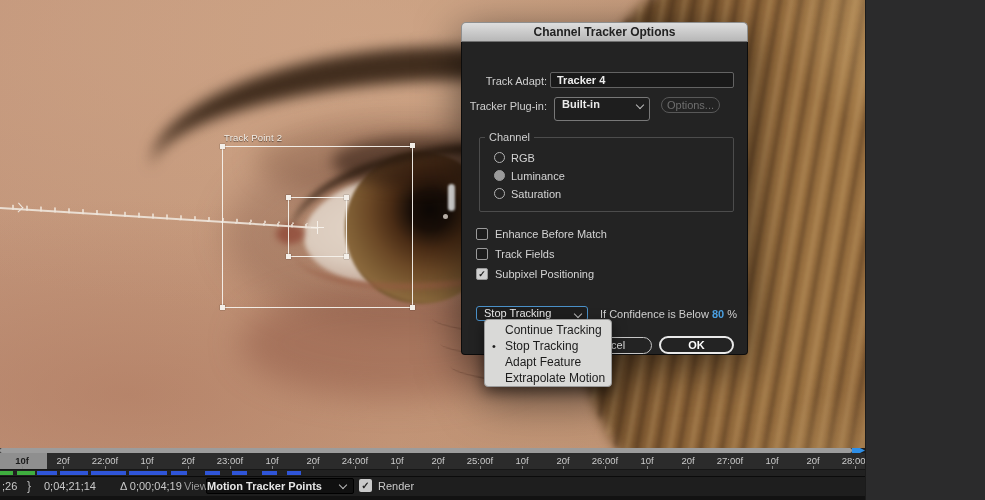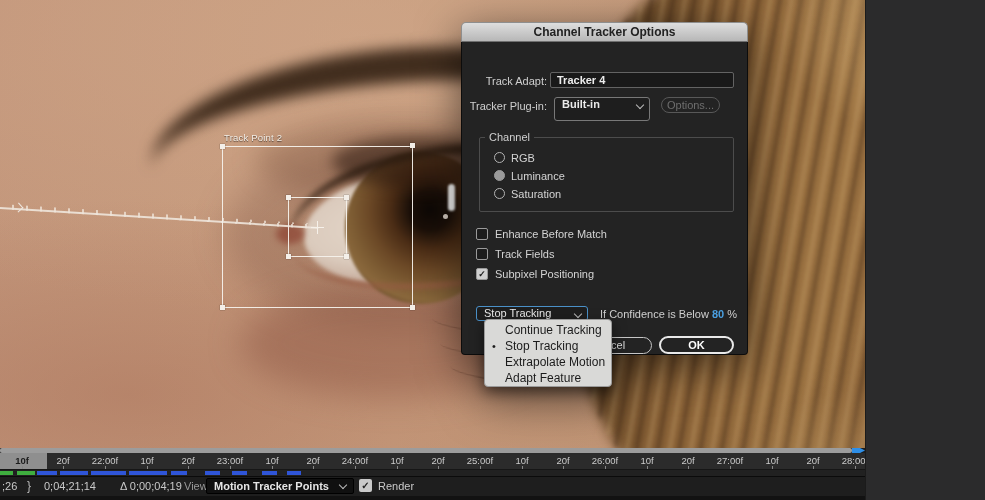--- a/index.html
+++ b/index.html
@@ -96,21 +96,21 @@
   .cti-box { position:absolute; left:0; top:0; width:47px; height:17px; background:#8f8f8f; }
   .ruler-label.cti { color:#1c1c1c; font-weight:bold; }
   .cache-row { position:absolute; left:0; top:22px; width:865px; height:6px; background:#212121; }
   .cache-seg { position:absolute; top:1px; height:4px; }
   .info-bar { position:absolute; left:0; top:28px; width:865px; height:20px; background:#1e1e1e;
     border-top:1px solid #0b0b0b; color:#c9c9c9; font-size:11px; }
   .ib { position:absolute; top:3px; white-space:nowrap; }
   .split-icon { position:absolute; left:27px; top:2px; color:#b9b9b9; font-size:12px; }
   .view-select { position:absolute; left:206px; top:1px; width:148px; height:16px; background:#101010;
     border:1px solid #000; border-radius:2px; color:#e6e6e6; font-weight:bold; font-size:11px;
-    line-height:14px; padding-left:7px; }
+    line-height:14px; }
   .chev { display:inline-block; width:6px; height:6px; border-right:1.5px solid #bbb;
     border-bottom:1.5px solid #bbb; transform:rotate(45deg); }
   .view-select .chev { position:absolute; right:7px; top:3px; }
   .render-check { position:absolute; left:359px; top:2px; width:13px; height:13px; background:#c9c9c9;
     border-radius:2px; color:#1d1d1d; font-size:10px; font-weight:bold; text-align:center; line-height:13px; }
   .bottom-strip { position:absolute; left:0; top:48px; width:865px; height:4px; background:#121212; }
 
   
   #dialog { position:absolute; left:461px; top:22px; width:287px; height:333px;
     filter:drop-shadow(0 10px 22px rgba(0,0,0,.55)); font-size:11px; }
@@ -341,22 +341,22 @@
 
       <div class="menu">
         <div class="menu-item">
           <span>Continue Tracking</span>
         </div>
         <div class="menu-item">
           <span class="bullet">•</span>
           <span>Stop Tracking</span>
         </div>
         <div class="menu-item">
+          <span>Adapt Feature</span>
+        </div>
+        <div class="menu-item">
           <span>Extrapolate Motion</span>
-        </div>
-        <div class="menu-item">
-          <span>Adapt Feature</span>
         </div>
       </div>
 
     </div>
   </div>
 </div>
 
 </body></html>

